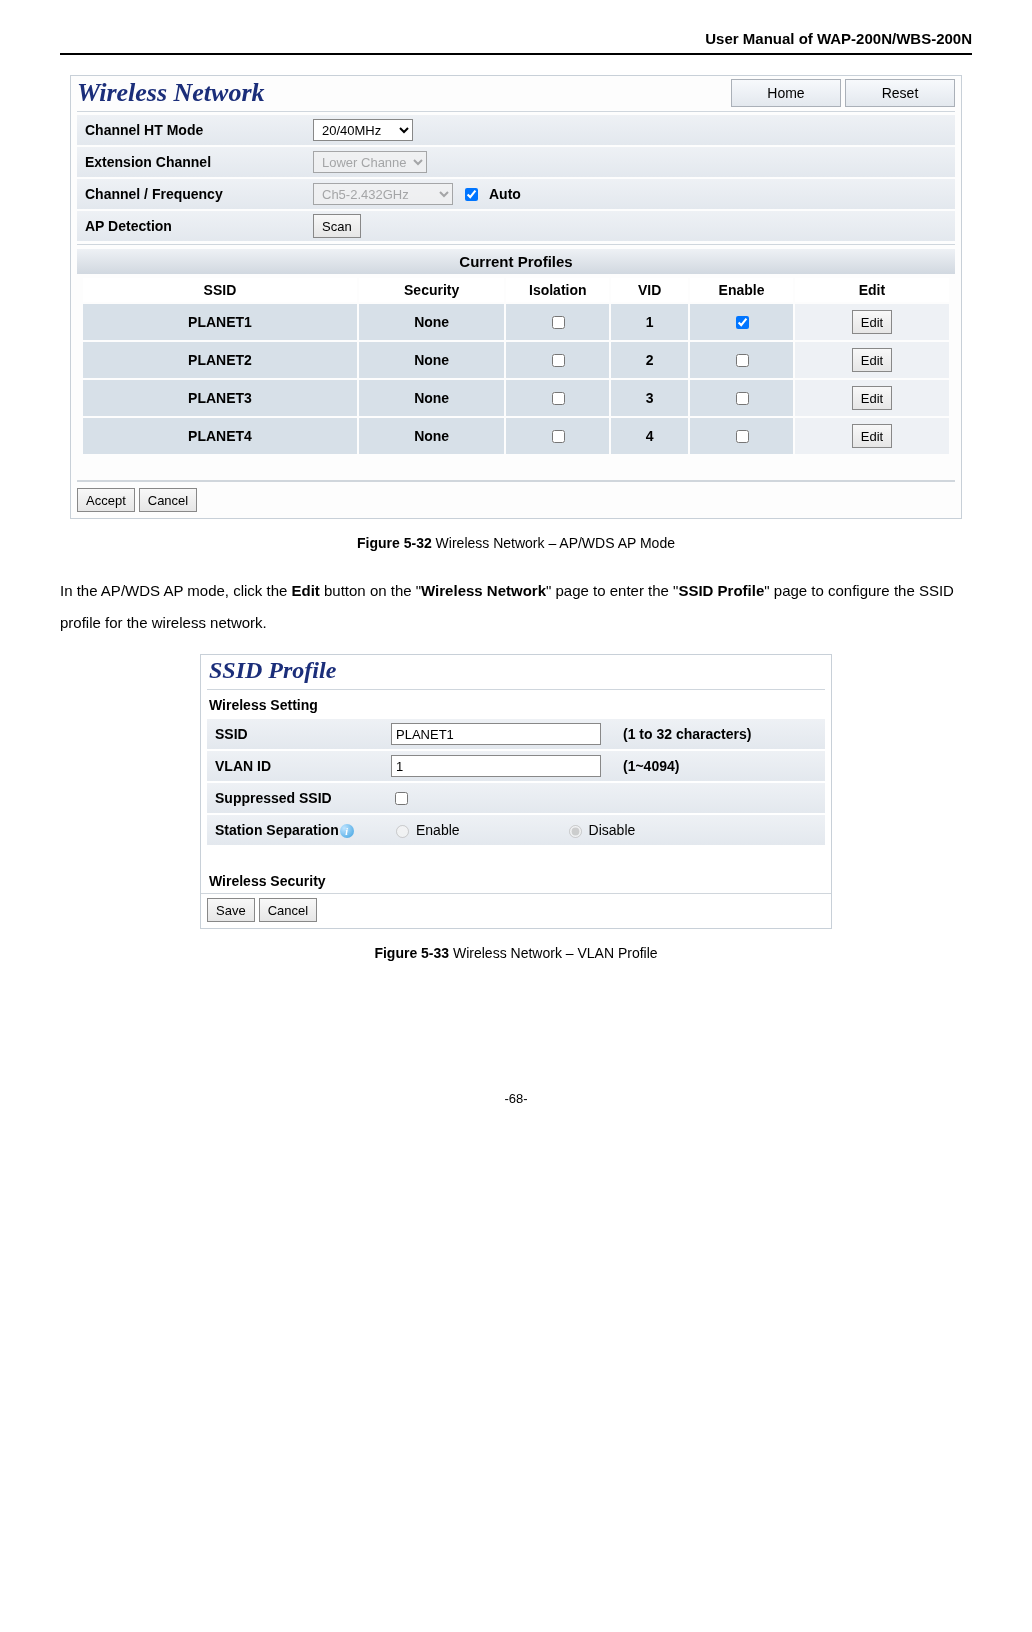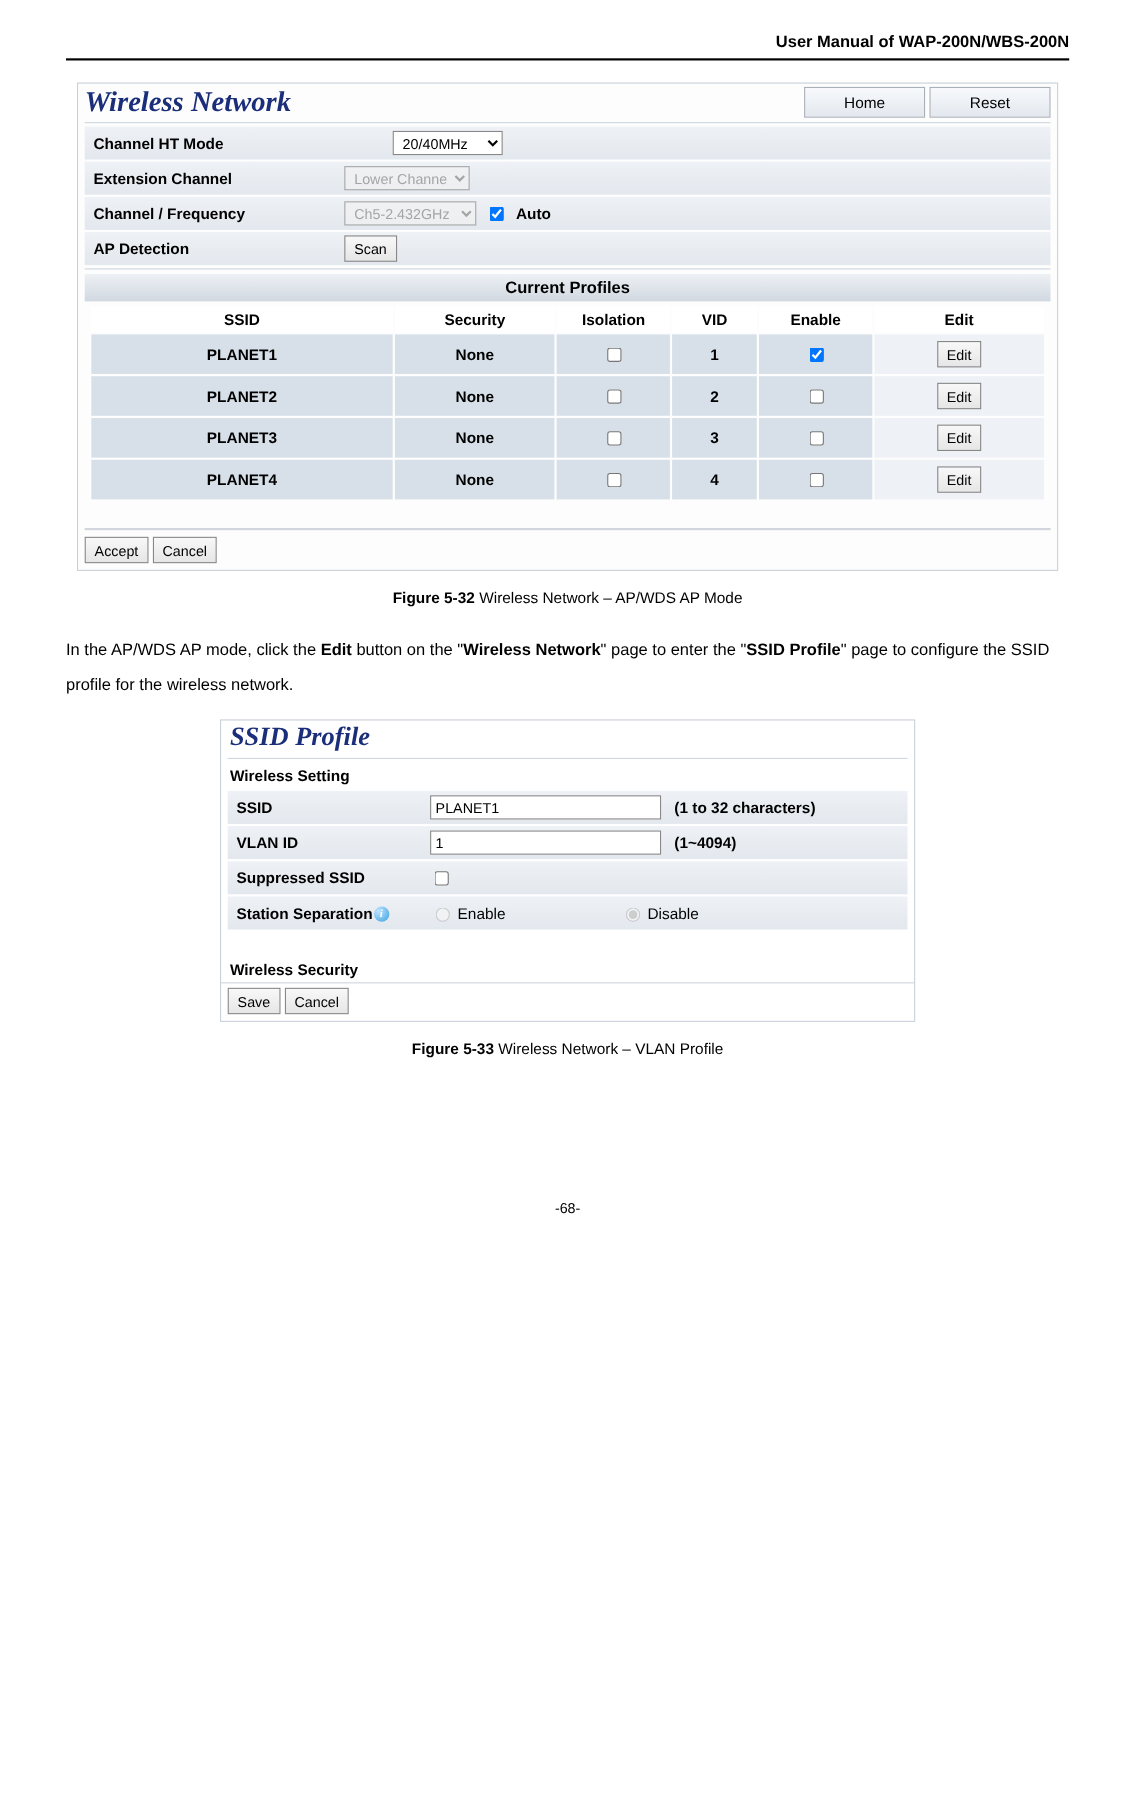--- a/index.html
+++ b/index.html
@@ -143,58 +143,58 @@
     font-weight: bold;
     font-size: 10px;
     font-family: Georgia, serif;
     align-items:center;
     justify-content:center;
     margin-left:1px;
     vertical-align: middle;
   }
   .page-num { text-align:center; font-size:13px; margin-top:130px; }
   .auto-label { font-weight: bold; }
-  .hint { font-weight: bold; margin-left:4px; }
+  .hint { font-weight: bold; margin-left:14px; }
 </style>
 </head>
 <body>
 
 <div class="header-right">User Manual of WAP-200N/WBS-200N</div>
 <hr class="hr-thick">
 
 <div class="panel">
   <div class="title-bar">
     <div class="title-text">Wireless Network</div>
     <div class="title-buttons">
       <button class="big-btn">Home</button>
       <button class="big-btn">Reset</button>
     </div>
   </div>
   <hr class="hr-thin">
 
   <div class="form-row">
     <div class="form-label">Channel HT Mode</div>
     <div class="form-control">
-      <select style="width:100px;margin-left:44px;">
+      <select style="width:100px;">
         <option>20/40MHz</option>
       </select>
     </div>
   </div>
   <div class="form-row">
     <div class="form-label">Extension Channel</div>
     <div class="form-control">
       <select class="disabled" disabled="" style="width:114px;">
         <option>Lower Channel</option>
       </select>
     </div>
   </div>
   <div class="form-row">
     <div class="form-label">Channel / Frequency</div>
     <div class="form-control">
-      <select class="disabled" disabled="" style="width:120px;">
+      <select class="disabled" disabled="" style="width:140px;">
         <option>Ch5-2.432GHz</option>
       </select>
       <input type="checkbox" checked="" style="">
       <span class="auto-label">Auto</span>
     </div>
   </div>
   <div class="form-row">
     <div class="form-label">AP Detection</div>
     <div class="form-control">
       <button class="small-btn">Scan</button>

